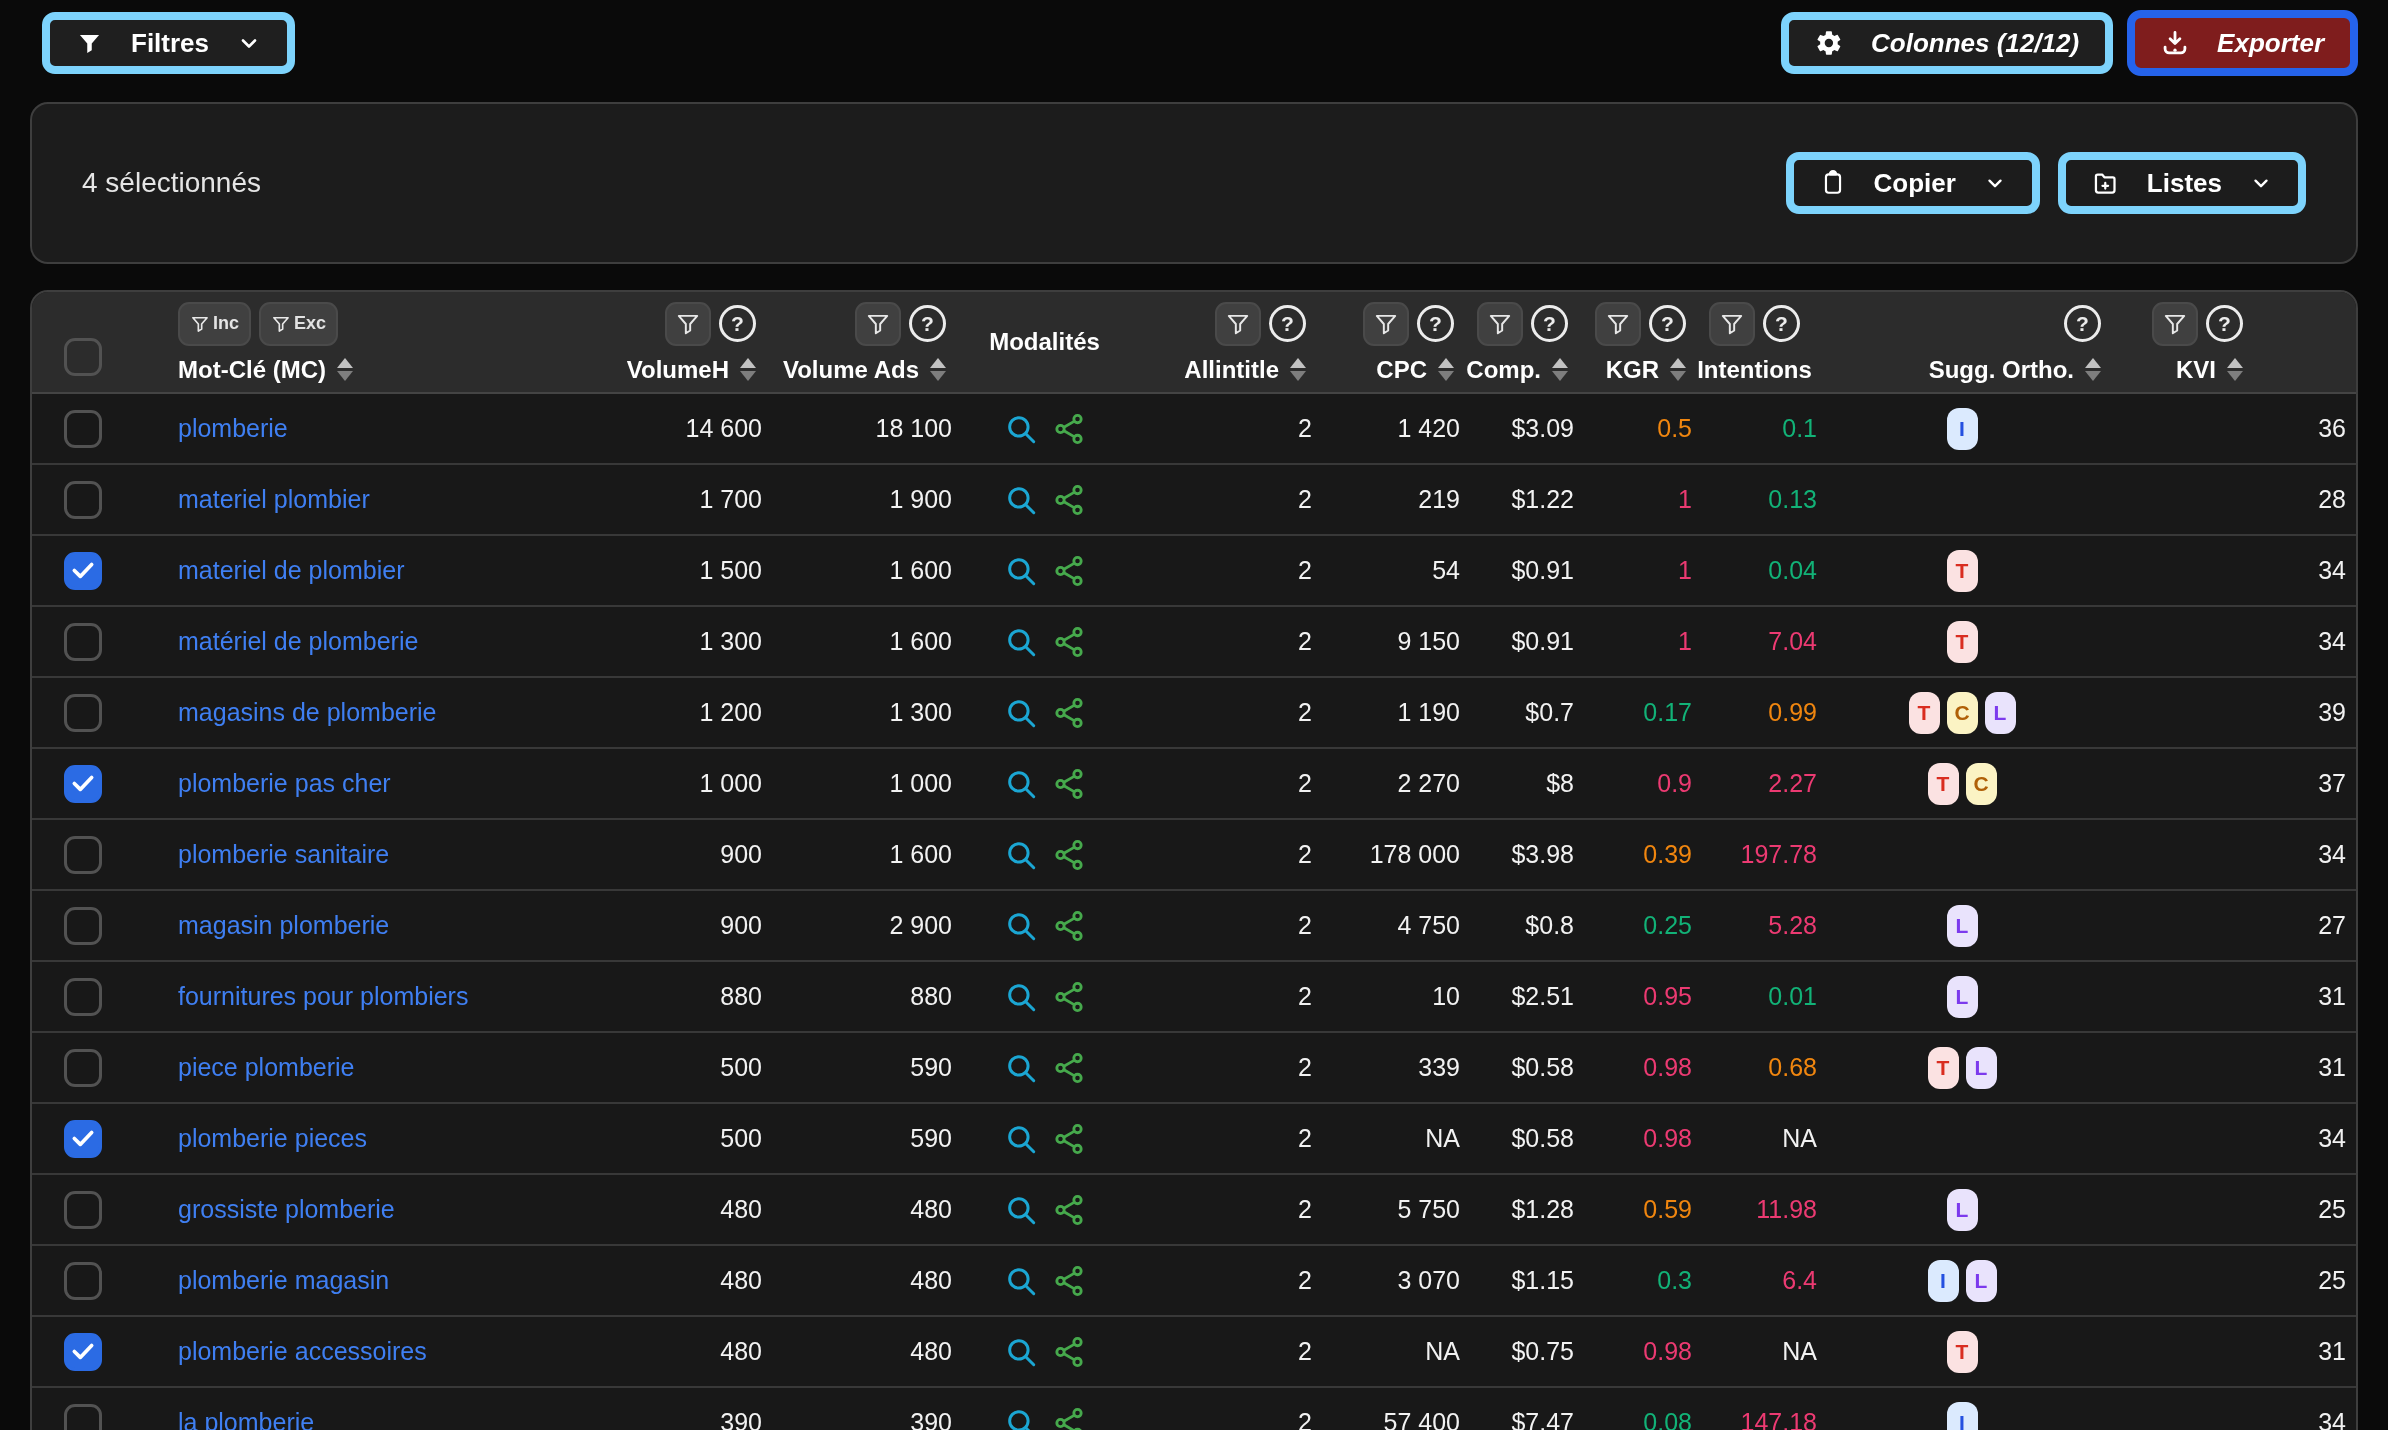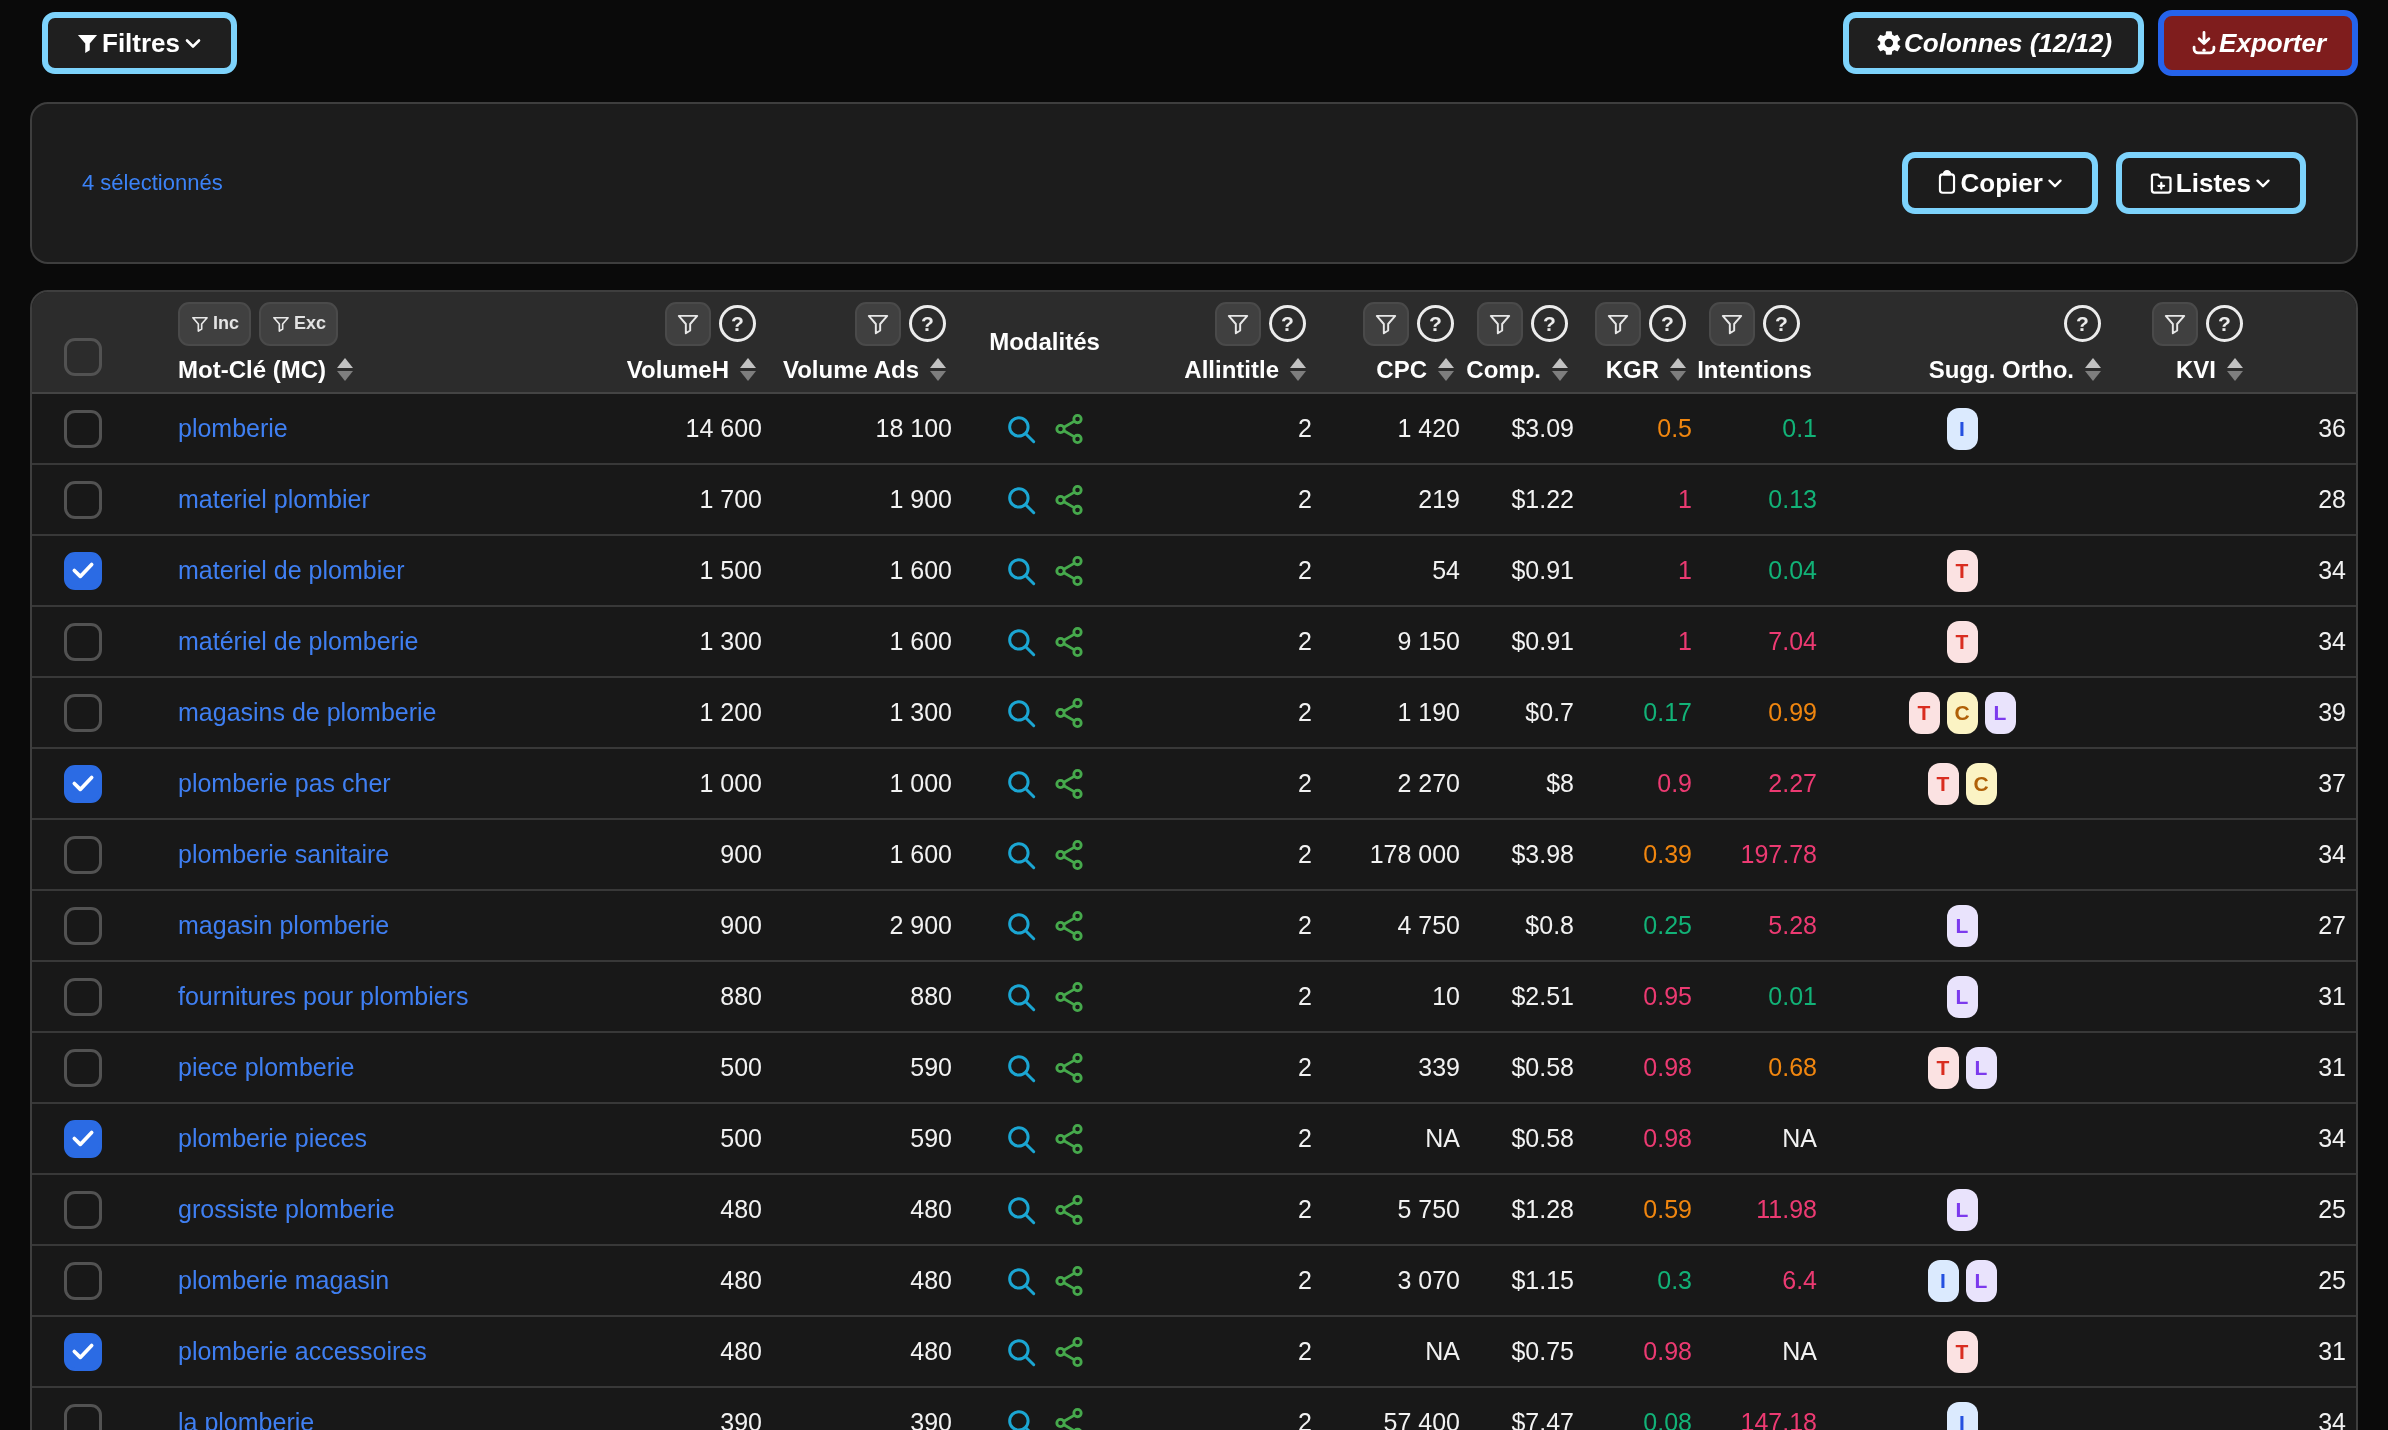--- a/index.html
+++ b/index.html
@@ -1,26 +1,26 @@
 <!DOCTYPE html>
 <html><head>
 <meta charset="utf-8">
 <style>
   html,body{margin:0;padding:0;background:#0a0a0a;width:2388px;height:1430px;overflow:hidden;
     font-family:"Liberation Sans","DejaVu Sans",sans-serif;color:#f2f2f2;-webkit-font-smoothing:antialiased;}
   .topbar{position:relative;height:88px;}
-  .btn{display:inline-flex;align-items:center;gap:1px;border-radius:13px;cursor:pointer;
-    font-size:26px;font-weight:600;color:#fff;border:6px solid #7dd3fc;background:#1f1f1f;height:62px;padding:0 26px;box-sizing:border-box;}
+  .btn{display:inline-flex;align-items:center;gap:28px;border-radius:13px;cursor:pointer;
+    font-size:26px;font-weight:600;color:#fff;border:8px solid #7dd3fc;background:#1f1f1f;height:62px;padding:0 26px;box-sizing:border-box;}
   .btn svg{flex:0 0 auto;}
   #filtres-btn{position:absolute;left:42px;top:12px;}
   .topbar-right{position:absolute;right:30px;top:10px;display:flex;gap:14px;align-items:center;font-style:italic;}
   .btn-primary{background:#7f1d1d;border-color:#2563eb;height:66px;border-radius:14px;}
   .panel{margin:14px 30px 0 30px;height:162px;border:2px solid #3e3e3e;border-radius:18px;background:#1c1c1c;
     display:flex;align-items:center;justify-content:space-between;padding:0 50px;box-sizing:border-box;}
-  .sel-text{font-size:22px;color:#3b82f6;}
+  .sel-text{font-size:28px;color:#e5e5e5;}
   .panel-actions{display:flex;gap:18px;align-items:center;}
   .btn-dark{background:#1c1c1c;}
   .btn-maj{background:#0c0c0c;border-color:#0c0c0c;color:#2f7af0;}
   
   .tbl{margin:26px 30px 0 30px;border:2px solid #3e3e3e;border-radius:18px;overflow:hidden;background:#181818;}
   .grid-row{display:grid;grid-template-columns:110px 380px 240px 190px 185px 175px 148px 114px 118px 125px 290px 150px 103px;}
   .thead{background:#2c2c2c;height:100px;border-bottom:2px solid #444;}
   .th{display:flex;flex-direction:column;justify-content:center;gap:9px;padding:6px 0;box-sizing:border-box;}
   .h-icons{display:flex;align-items:center;gap:8px;height:46px;}
   .h-label{display:flex;align-items:center;gap:7px;font-size:24px;font-weight:700;white-space:nowrap;color:#fff;}

